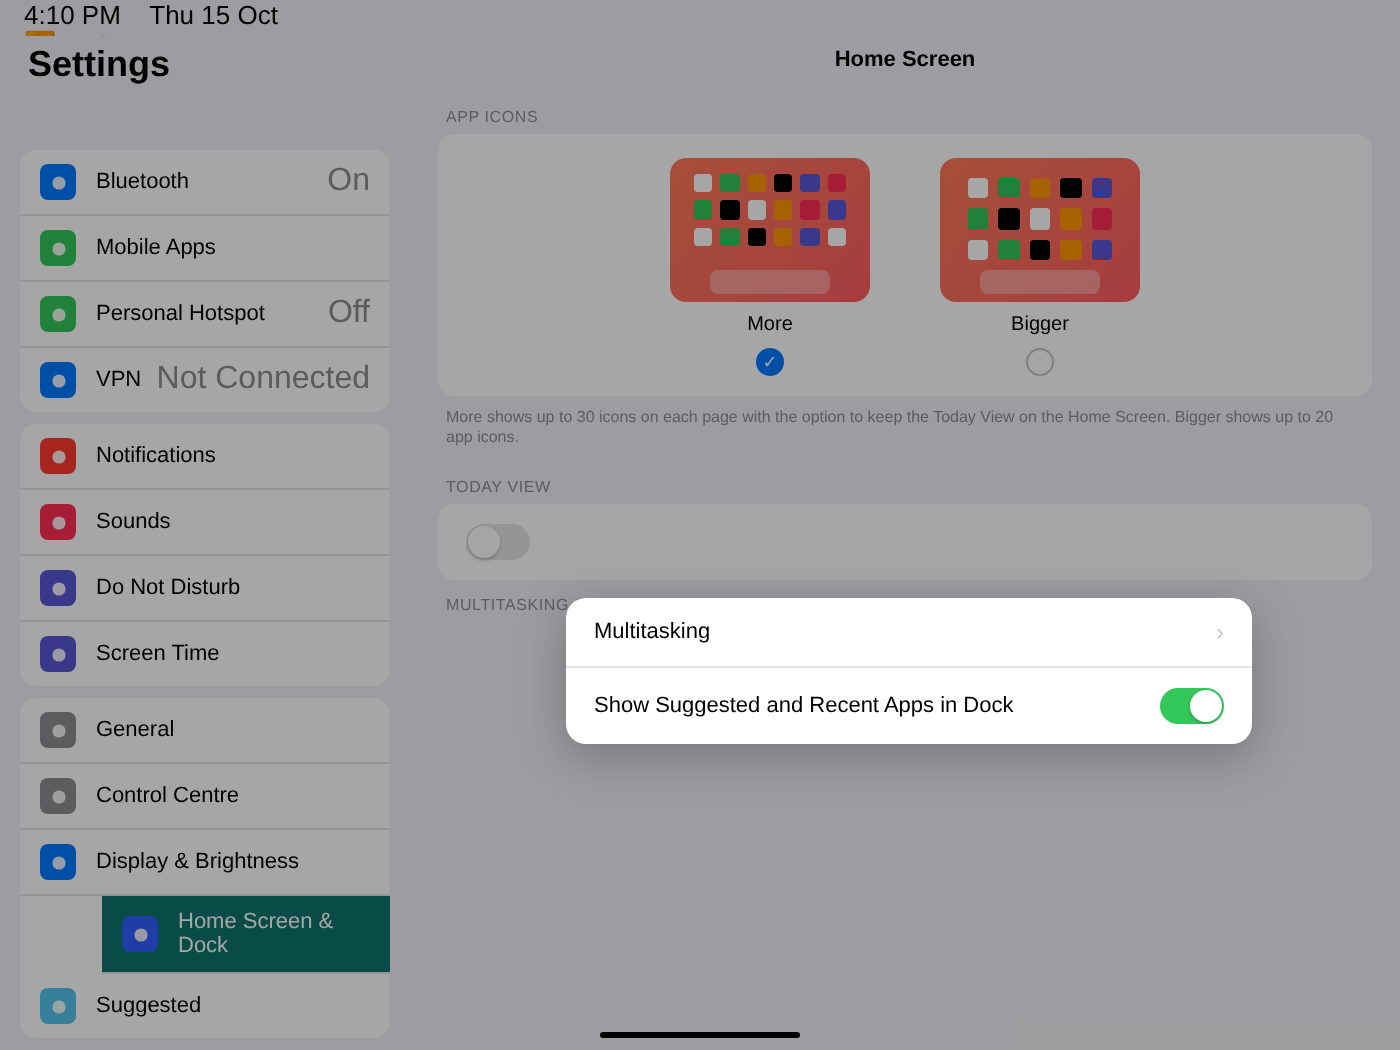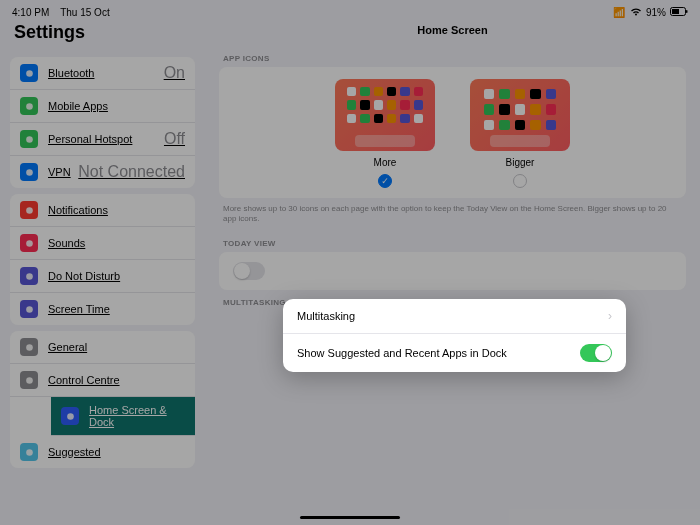--- a/index.html
+++ b/index.html
@@ -1,36 +1,36 @@
 <!DOCTYPE html>
 <html><head>
 <meta charset="utf-8">
 <style>
   * { margin: 0; padding: 0; box-sizing: border-box; font-family: -apple-system, BlinkMacSystemFont, "Segoe UI", sans-serif; }
   body { width: 700px; height: 525px; background: #f2f2f7; position: relative; overflow: hidden; }
   .dim-overlay { position: absolute; inset: 0; background: rgba(0,0,0,0.35); z-index: 5; pointer-events: none; }
 
-  .statusbar { height: 18px; display: flex; justify-content: space-between; align-items: flex-end; padding: 0 12px; font-size: 10px; color: #000; }
+  .statusbar { height: 18px; display: flex; justify-content: space-between; align-items: flex-start; padding: 0 12px; font-size: 13px; color: #000; flex-direction: column; }
   .statusbar .right { display: flex; align-items: center; gap: 4px; }
   .status-icons svg { display: inline-block; }
 
   .main { display: flex; height: calc(100% - 18px); }
-  .sidebar { width: 205px; background: #f2f2f7; display: flex; flex-direction: column; }
+  .sidebar { width: 205px; background: #f2f2f7; display: flex; flex-direction: column; justify-content: space-between; }
   .sidebar-title { font-size: 18px; font-weight: 700; padding: 4px 14px 8px; }
   .group { background: #fff; border-radius: 8px; margin: 6px 10px; overflow: hidden; }
-  .row { display: flex; align-items: center; padding: 7px 10px; font-size: 11px; color: #000; border-bottom: 0.5px solid #e5e5ea; text-decoration: underline; }
+  .row { display: flex; align-items: center; padding: 7px 10px; font-size: 11px; color: #000; border-bottom: 0.5px solid #e5e5ea; }
   .row:last-child { border-bottom: none; }
   .row.active { background: #0f766e; color: #fff; margin-left: 41px; }
   .row .icon { width: 18px; height: 18px; border-radius: 4px; margin-right: 10px; display: flex; align-items: center; justify-content: center; flex-shrink: 0; }
   .row .label { flex: 1; }
   .row .value { color: #8e8e93; font-size: 16px; }
 
   .content { flex: 1; background: #f2f2f7; display: flex; flex-direction: column; padding: 0 0 0 0; position: relative; }
   .content-title { text-align: center; font-size: 11px; font-weight: 600; padding: 6px 0 10px; }
-  .section-label { font-size: 8px; color: #8e8e93; text-transform: uppercase; padding: 8px 18px 4px; letter-spacing: 0.3px; font-weight: bold; }
+  .section-label { font-size: 8px; color: #8e8e93; text-transform: uppercase; padding: 8px 18px 4px; letter-spacing: 0.3px; }
   .card { background: #fff; border-radius: 8px; margin: 0 14px; overflow: hidden; }
   .app-icons-card { padding: 12px 30px 10px; display: flex; gap: 35px; justify-content: center; align-items: center; }
   .preview { display: flex; flex-direction: column; align-items: center; gap: 6px; }
   .preview-img { width: 100px; height: 72px; border-radius: 8px; background: linear-gradient(135deg,#ff7a59,#ff5e62); position: relative; overflow: hidden; }
   .preview-img .grid { position:absolute; top:8px; left:12px; right:12px; display:grid; grid-template-columns: repeat(6,1fr); gap:4px; }
   .preview-img.bigger .grid { grid-template-columns: repeat(5,1fr); gap:5px; top:10px; left:14px; right:14px;}
   .preview-img .dot { width:100%; aspect-ratio:1; border-radius:2px; }
   .preview-img .d1{background:#fff;} .d2{background:#34c759;} .d3{background:#ff9500;} .d4{background:#5856d6;} .d5{background:#000;} .d6{background:#ff2d55;}
   .preview-img .dock{position:absolute;bottom:4px;left:20%;right:20%;height:12px;background:rgba(255,255,255,0.35);border-radius:4px;}
   .preview-label { font-size: 10px; color: #000; }
@@ -164,20 +164,28 @@
             <span class="label">General</span>
           </div>
           <div class="row">
             <div class="icon" style="background: rgb(142, 142, 147);">
               <svg width="11" height="11" viewBox="0 0 10 10">
                 <circle cx="5" cy="5" r="3" fill="#fff" opacity="0.9"></circle>
               </svg>
             </div>
             <span class="label">Control Centre</span>
           </div>
+          <div class="row">
+            <div class="icon" style="background: rgb(0, 122, 255);">
+              <svg width="11" height="11" viewBox="0 0 10 10">
+                <circle cx="5" cy="5" r="3" fill="#fff" opacity="0.9"></circle>
+              </svg>
+            </div>
+            <span class="label">Display &amp; Brightness</span>
+          </div>
           <div class="row active">
             <div class="icon" style="background: rgb(47, 95, 255);">
               <svg width="11" height="11" viewBox="0 0 10 10">
                 <circle cx="5" cy="5" r="3" fill="#fff" opacity="0.9"></circle>
               </svg>
             </div>
             <span class="label">Home Screen &amp; Dock</span>
           </div>
           <div class="row">
             <div class="icon" style="background: rgb(84, 199, 236);">

